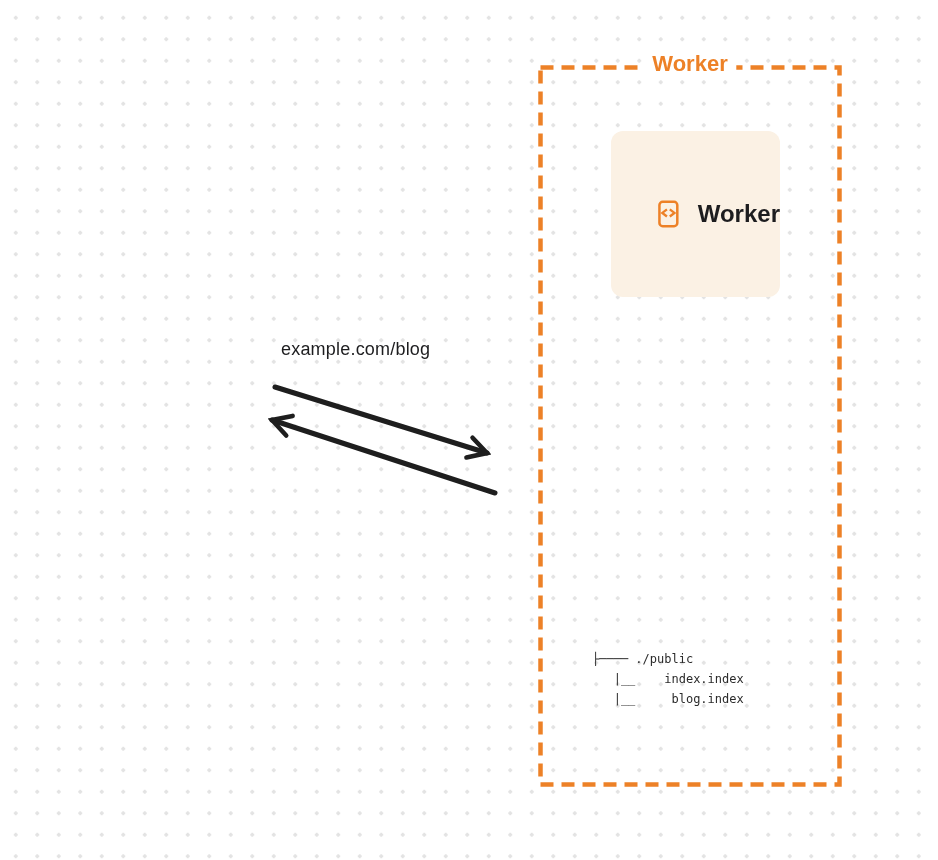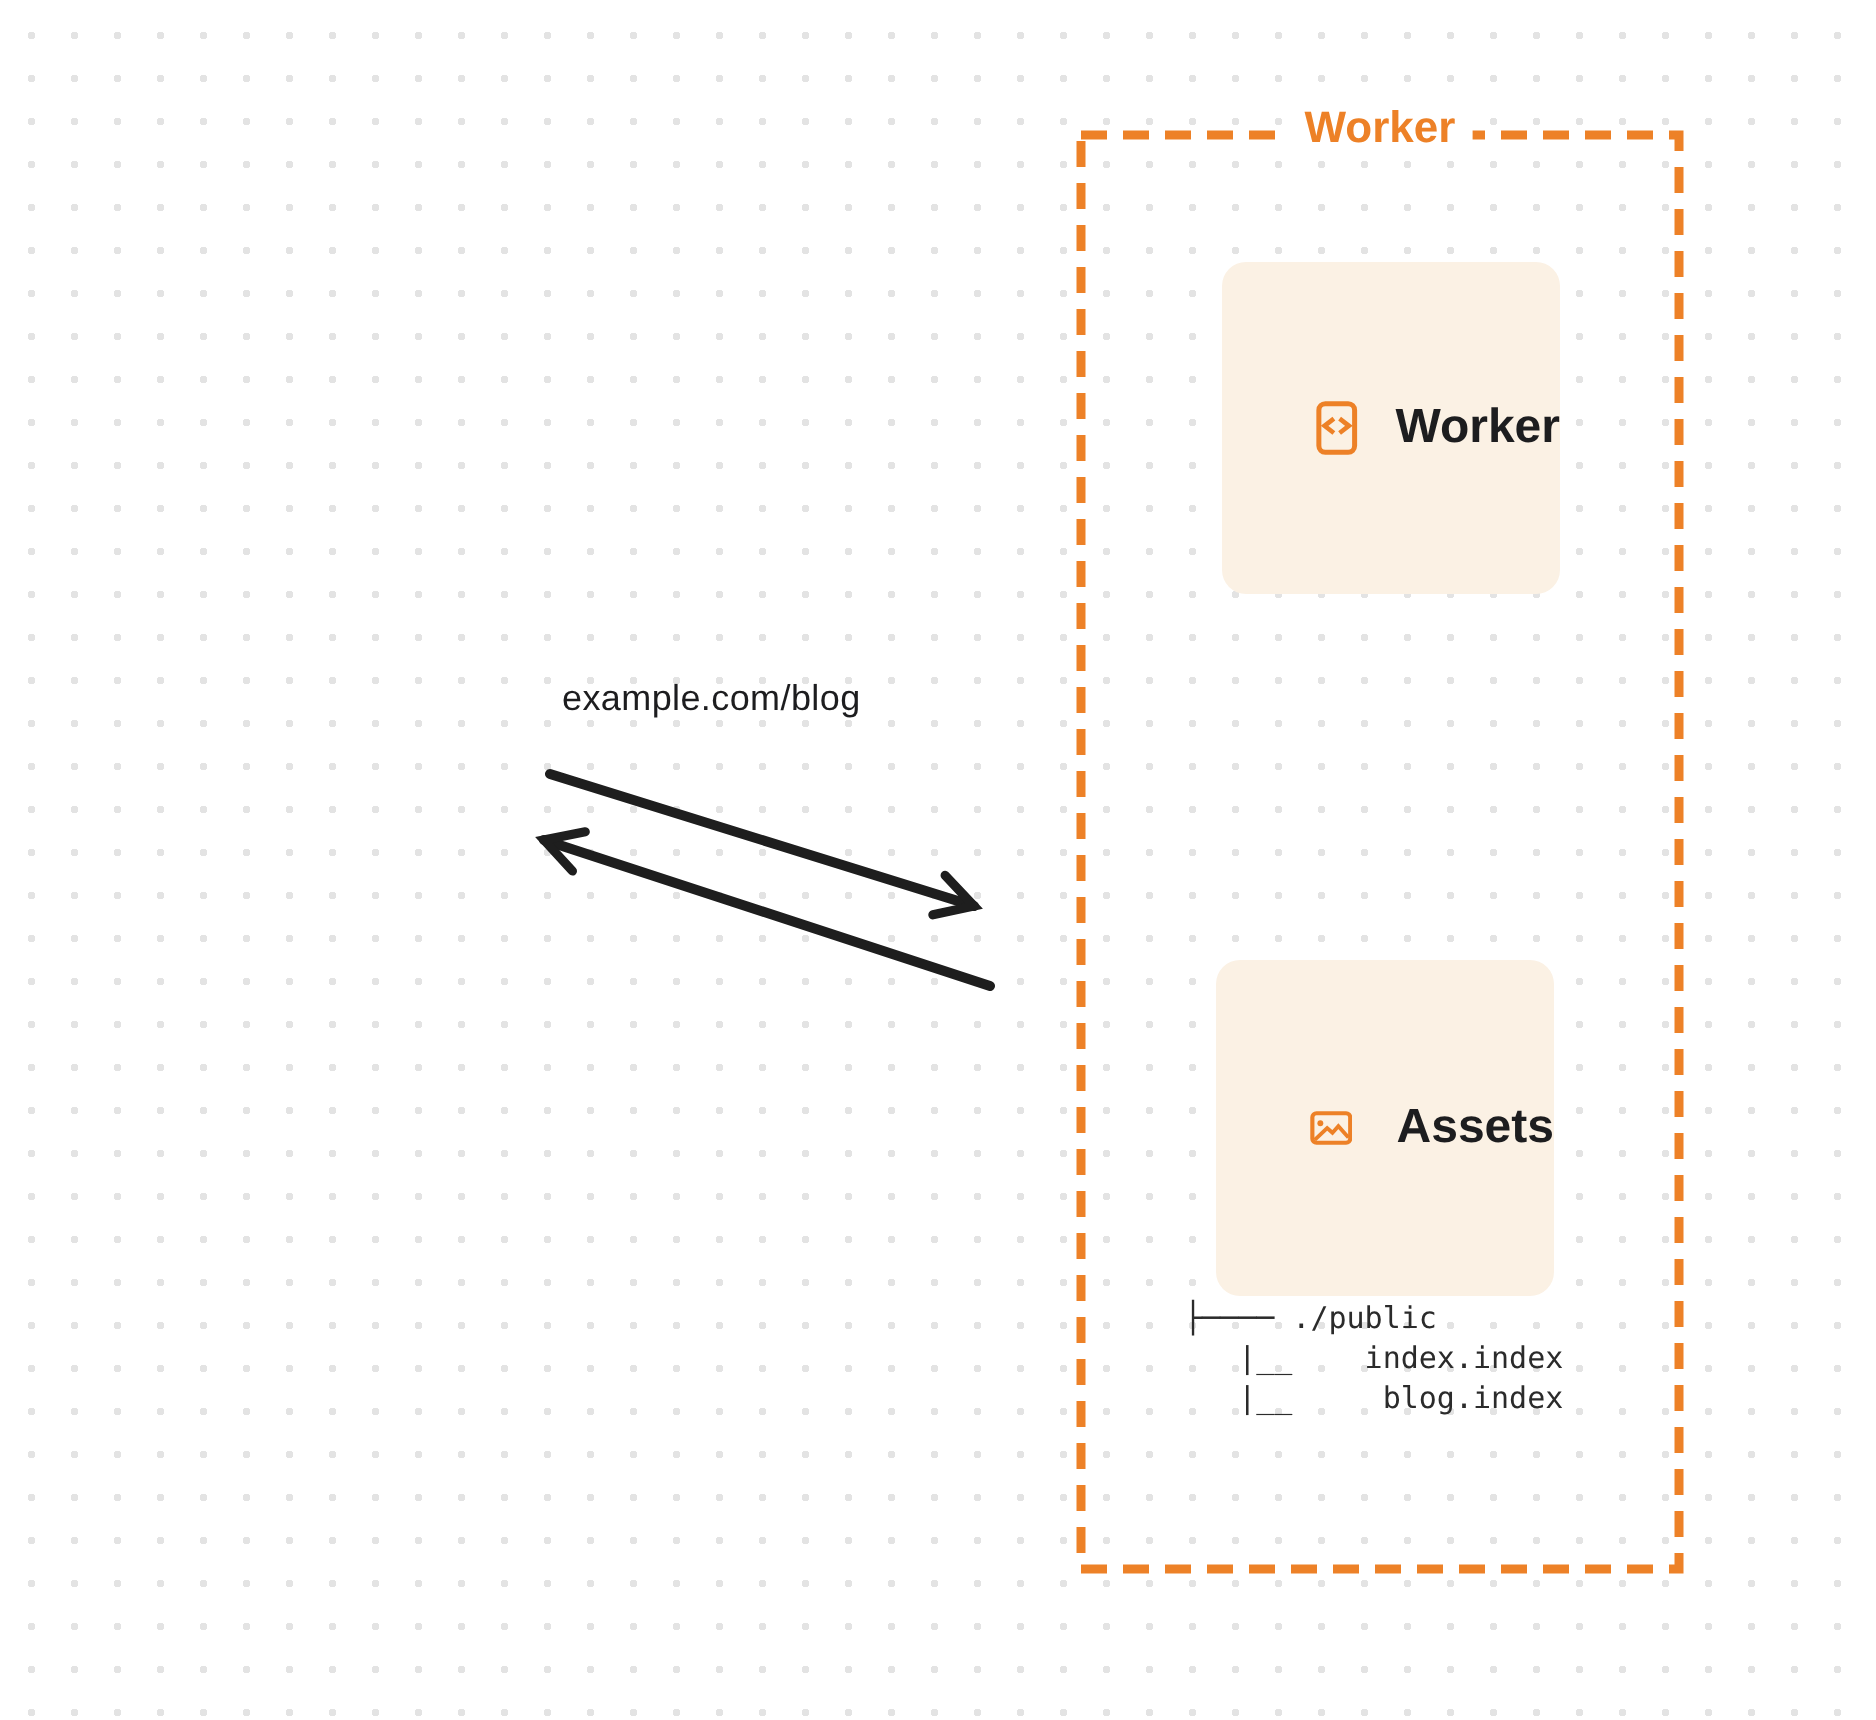--- a/index.html
+++ b/index.html
@@ -70,21 +70,21 @@
   .card .label{
     font-size:24px;font-weight:700;color:var(--ink);
   }
   .card-worker{left:73px;top:66px;height:166px;gap:19px;}
   .card-assets{left:70px;top:415px;height:168px;gap:22px;}
   .icon{display:block;}
   
   .file-tree{
     position:absolute;left:54px;top:584px;
     font-family:"DejaVu Sans Mono","Liberation Mono",monospace;
-    font-size:15px;font-weight:500;line-height:20px;
+    font-size:12px;font-weight:500;line-height:20px;
     color:var(--tree-ink);
   }
   .file-tree .tree-line{white-space:pre;}
 </style>
 </head>
 <body>
 
 <div class="canvas">
 
 
@@ -108,28 +108,20 @@
 
     <div class="card card-worker">
       <svg class="icon" width="58" height="76" viewBox="0 0 58 76" aria-hidden="true">
         <rect x="4" y="4" width="50" height="68" rx="9" fill="none" stroke="var(--accent)" stroke-width="7"></rect>
         <polyline points="25,25 12,35 25,45" fill="none" stroke="var(--accent)" stroke-width="6.5" stroke-linejoin="miter"></polyline>
         <polyline points="33,25 46,35 33,45" fill="none" stroke="var(--accent)" stroke-width="6.5" stroke-linejoin="miter"></polyline>
       </svg>
       <span class="label">Worker</span>
     </div>
 
-    <div class="card card-assets">
-      <svg class="icon" width="72" height="58" viewBox="0 0 72 58" aria-hidden="true">
-        <rect x="4" y="4" width="64" height="50" rx="7" fill="none" stroke="var(--accent)" stroke-width="7"></rect>
-        <circle cx="17.5" cy="21" r="5" fill="var(--accent)"></circle>
-        <polyline points="8,49 29,29 38,37 48,26 65,45" fill="none" stroke="var(--accent)" stroke-width="6.5" stroke-linejoin="miter"></polyline>
-      </svg>
-      <span class="label">Assets</span>
-    </div>
 
     <div class="file-tree">
       <div class="tree-line">├──── ./public</div>
       <div class="tree-line">   |__    index.index</div>
       <div class="tree-line">   |__     blog.index</div>
     </div>
   </div>
 
 </div>
 

